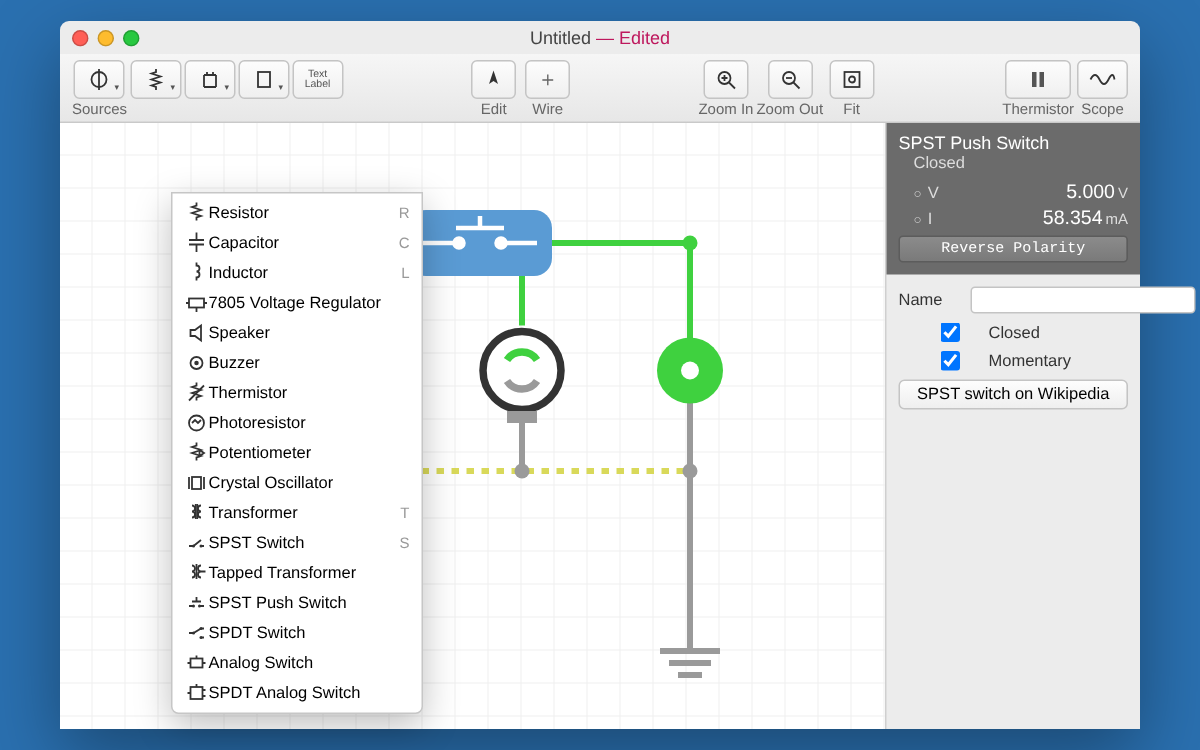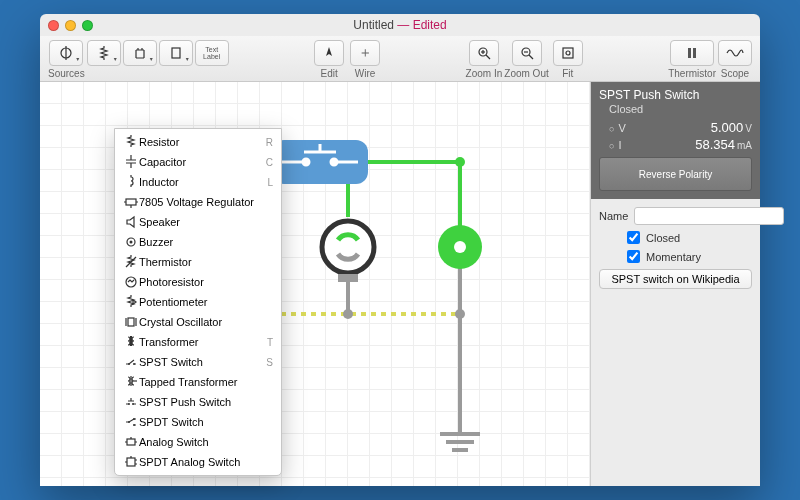--- a/index.html
+++ b/index.html
@@ -20,23 +20,23 @@
   .chev { position: absolute; right: 3px; bottom: 3px; font-size: 6px; color: #555; }
   .content { flex: 1; display: flex; position: relative; }
   .canvas { flex: 1; position: relative; background: #fff; background-image: linear-gradient(#eee 1px, transparent 1px), linear-gradient(90deg, #eee 1px, transparent 1px); background-size: 22px 22px; background-position: -1px -1px; }
   .side { width: 170px; background: #ececec; border-left: 1px solid #cfcfcf; display: flex; flex-direction: column; font-size: 11px; }
   .dark { background: #6b6b6b; color: #fff; padding: 6px 8px 8px; }
   .dark .line { display: flex; justify-content: space-between; align-items: baseline; font-size: 11px; padding: 1px 0 1px 10px; }
   .dark .lbl { color: #ddd; }
   .dark .val { color: #fff; font-size: 13px; }
   .dark .unit { color: #ddd; font-size: 10px; margin-left: 2px; }
   .dark .radio::before { content: "○"; color: #ccc; margin-right: 4px; font-size: 9px; }
-  .btn-rev { width: 100%; margin-top: 4px; height: 34px; font-size: 10px; background: linear-gradient(#8b8b8b,#7a7a7a); border: 1px solid #5c5c5c; border-radius: 3px; color: #fff; cursor: default; }
+  .btn-rev { width: 100%; margin-top: 4px; height: 18px; font-size: 10px; background: linear-gradient(#8b8b8b,#7a7a7a); border: 1px solid #5c5c5c; border-radius: 3px; color: #fff; cursor: default; font-family: Liberation Mono, monospace; }
   .props { padding: 8px; }
-  .row { display: flex; align-items: center; gap: 6px; margin-bottom: 6px; font-size: 11px; color: #333; }
+  .row { display: flex; align-items: center; gap: 19px; margin-bottom: 6px; font-size: 11px; color: #333; }
   .row input[type=text] { flex: 1; height: 18px; border: 1px solid #c4c4c4; border-radius: 3px; font-size: 11px; padding: 0 3px; }
   .cb { margin-left: 28px; }
   .wiki { width: 100%; height: 20px; font-size: 11px; background: linear-gradient(#fdfdfd,#efefef); border: 1px solid #c4c4c4; border-radius: 4px; cursor: default; }
   
   .menu { position: absolute; left: 74px; top: 46px; width: 168px; background: #fff; border: 1px solid #c6c6c6; border-radius: 0 0 5px 5px; box-shadow: 0 8px 24px rgba(0,0,0,.25); padding: 3px 0; z-index: 50; font-size: 11px; }
   .mi { display: flex; align-items: center; height: 20px; padding: 0 8px; gap: 0; cursor: default; }
   .mi .ic { width: 16px; display: flex; align-items: center; justify-content: center; color: #333; }
   .mi .sc { margin-left: auto; color: #999; font-size: 10px; }
   
   .glyph { stroke: #333; stroke-width: 1.2; fill: none; }

